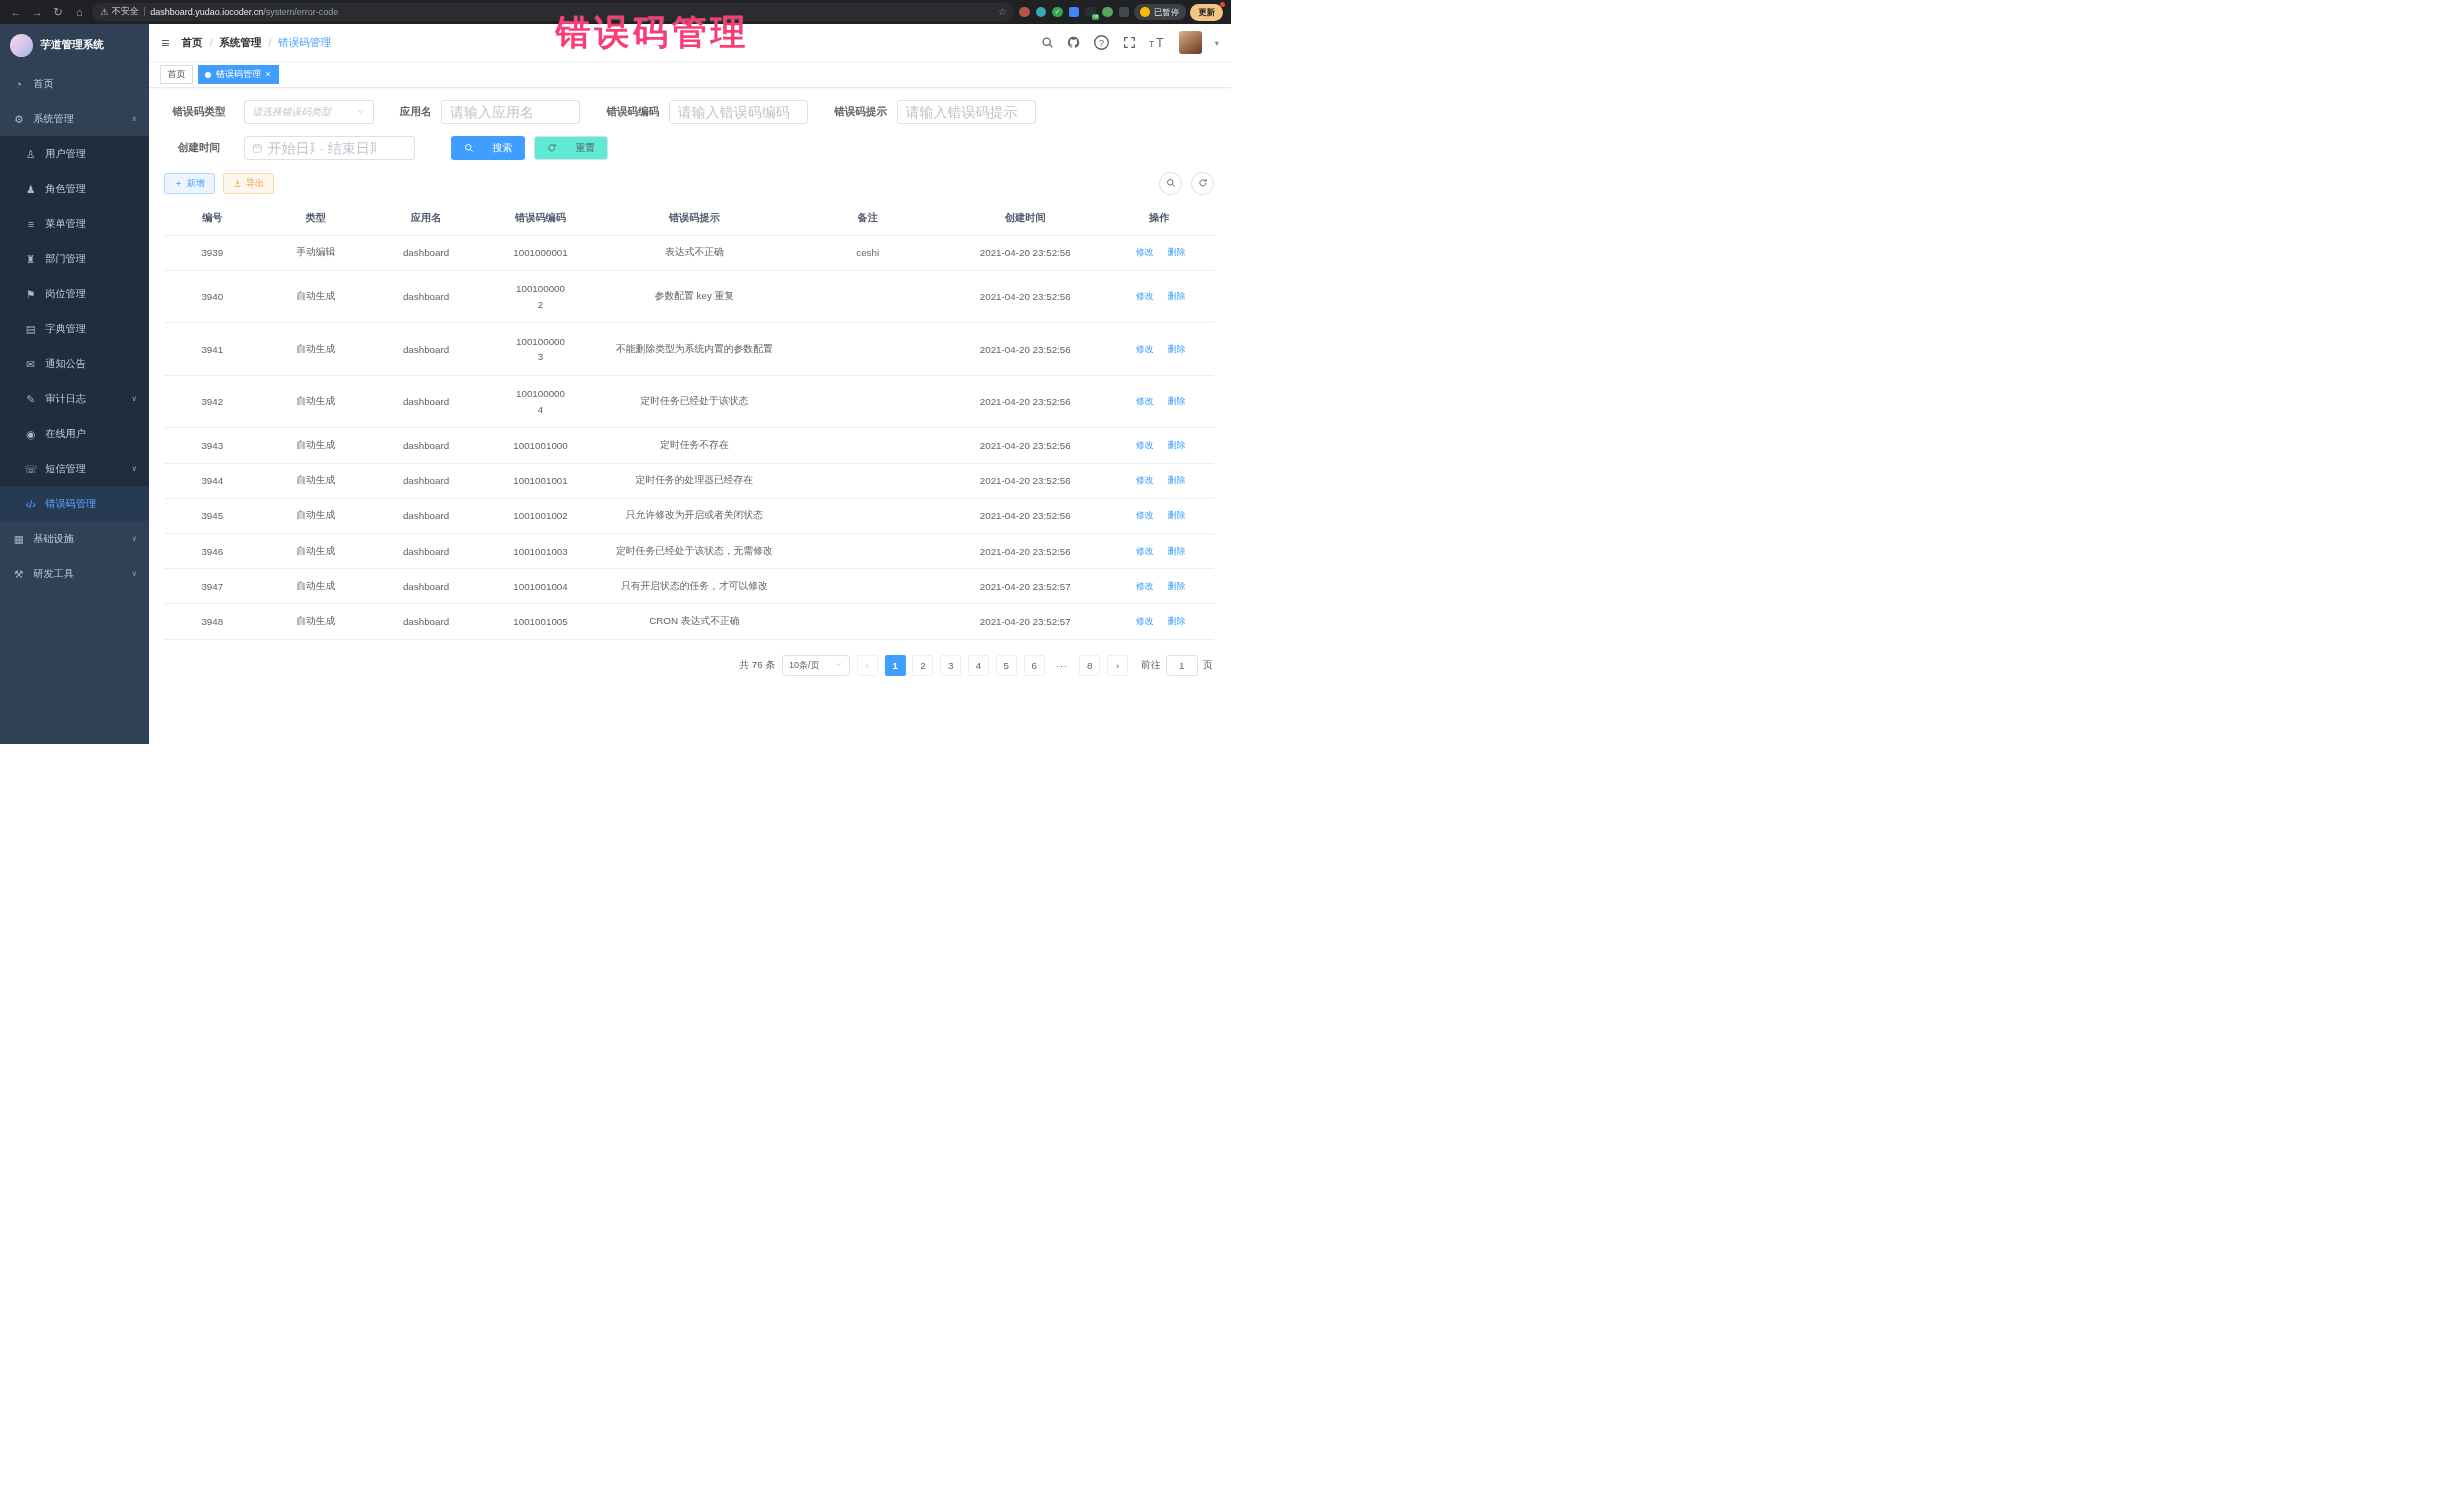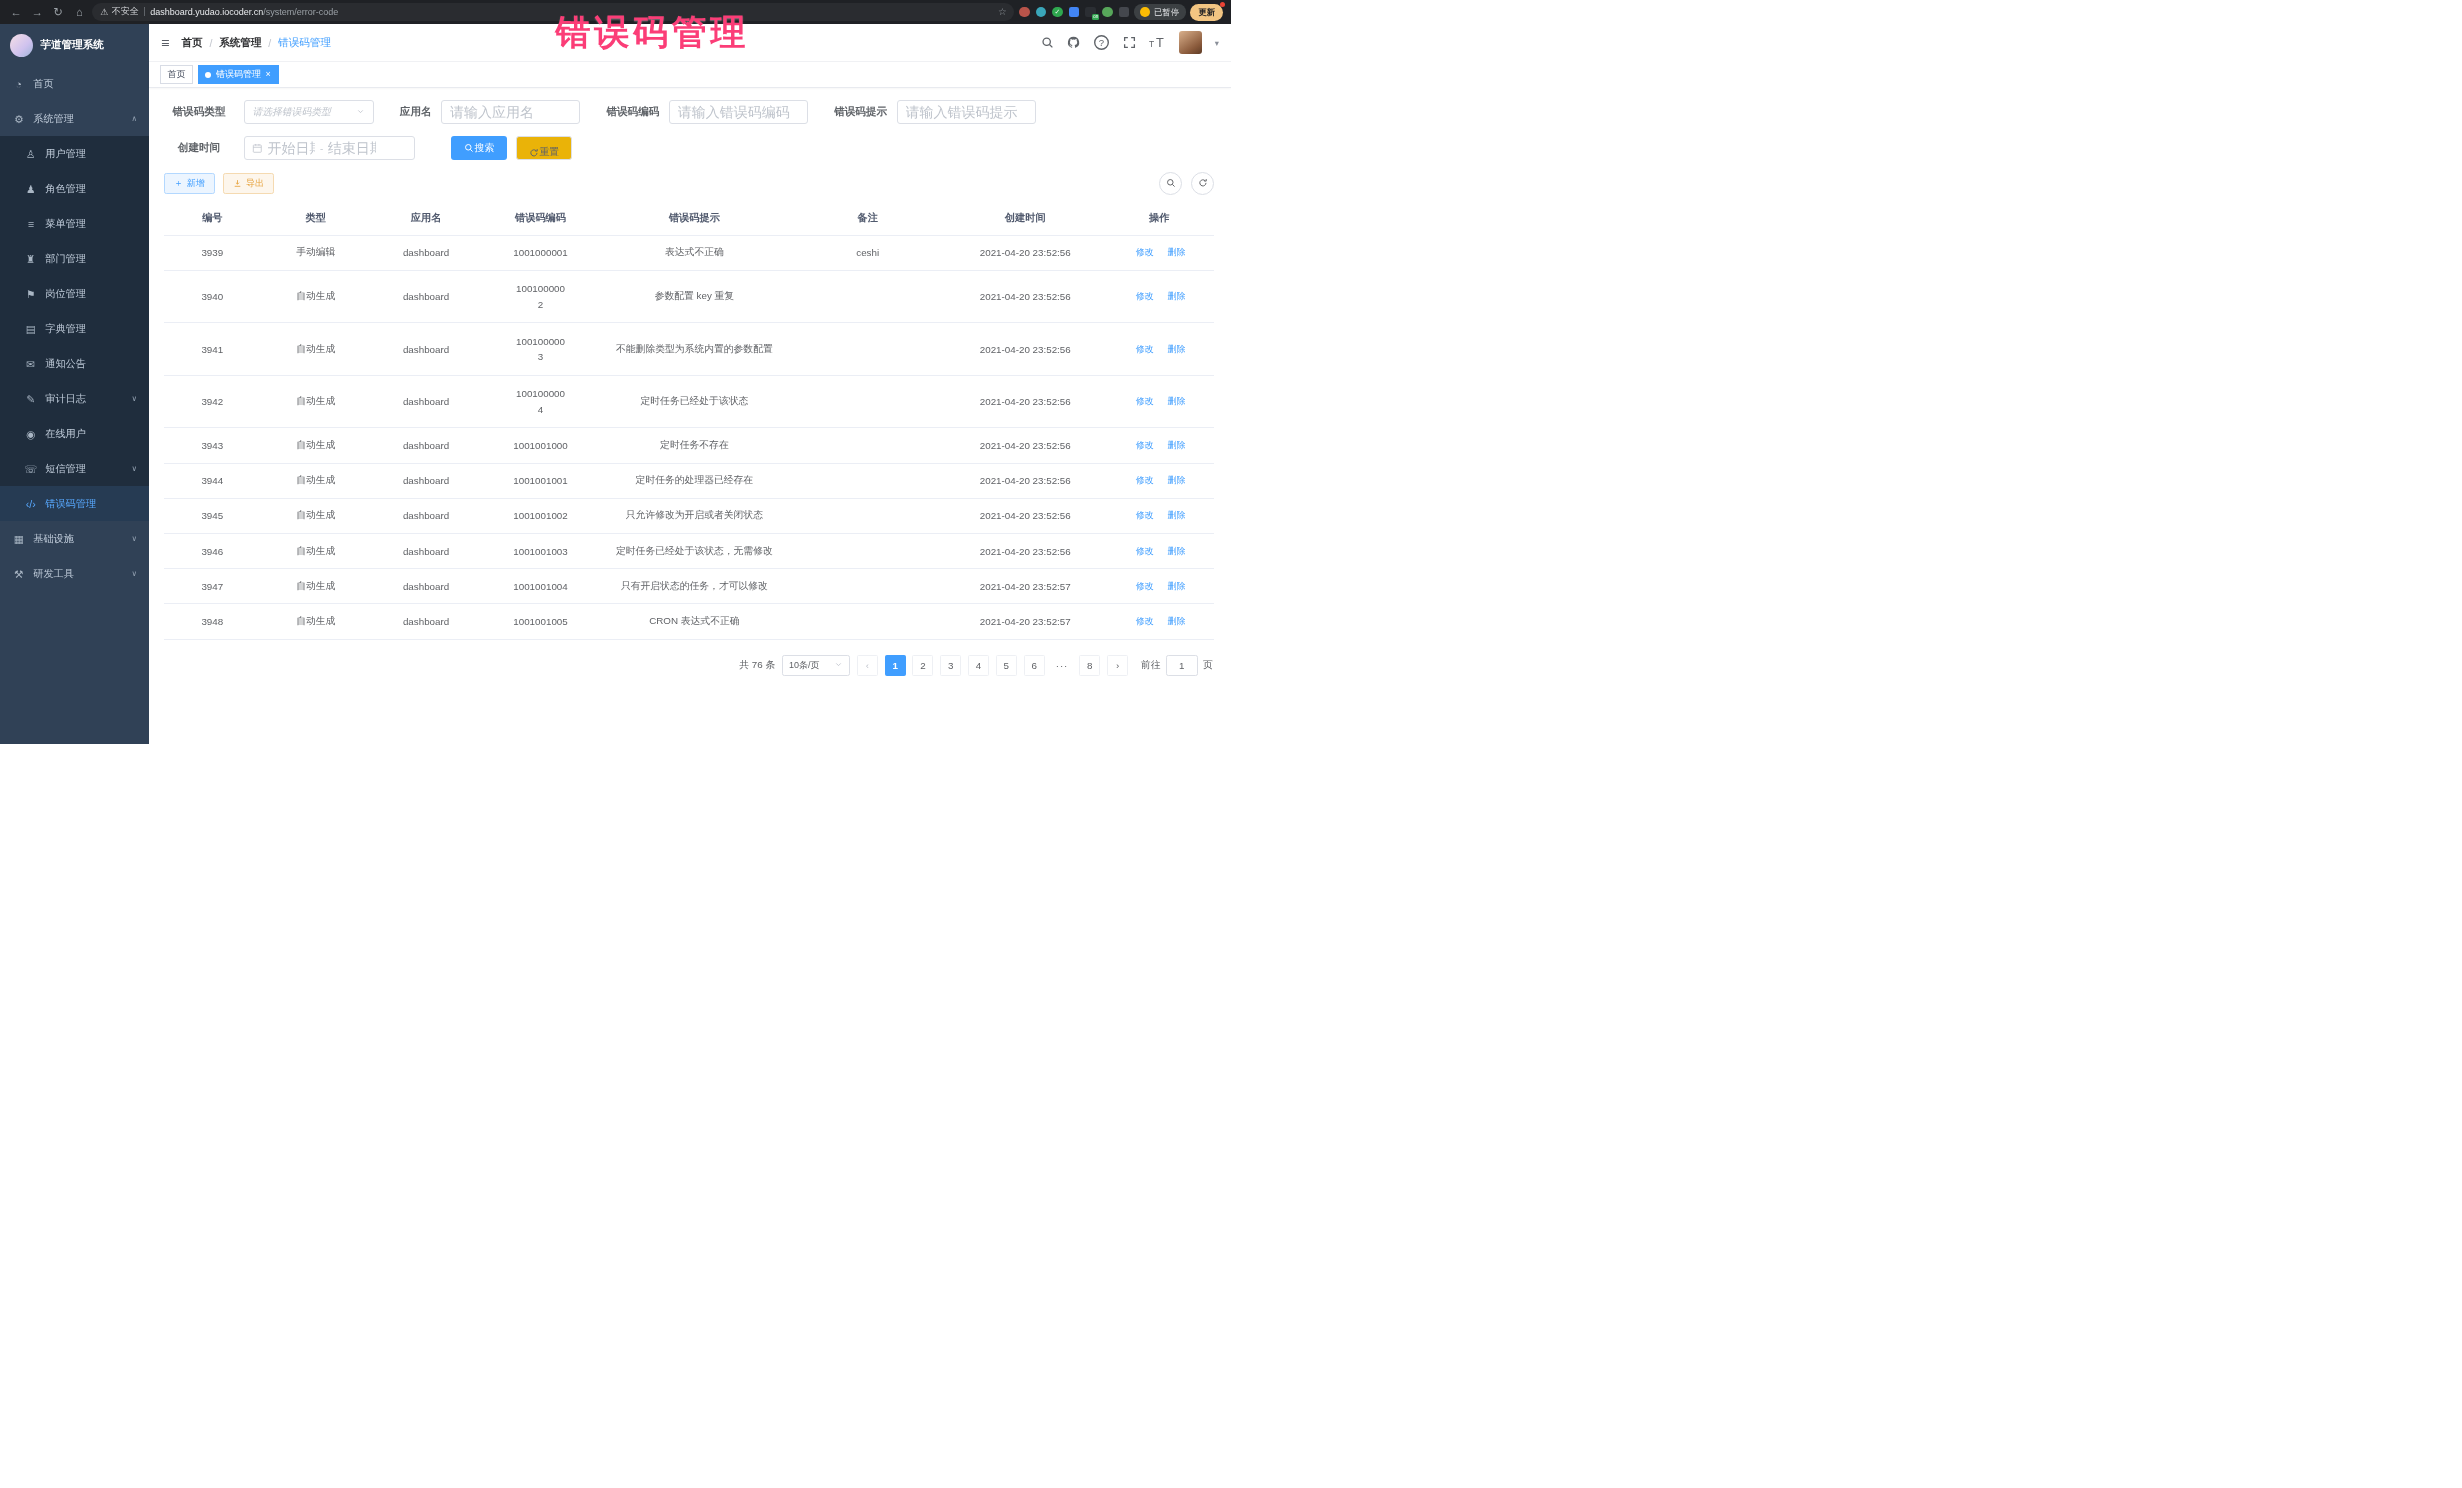--- a/index.html
+++ b/index.html
@@ -70,23 +70,23 @@
   .ctrl .ph { color:#bfc4cc;font-style:italic; }
   .ctrl input { border:none; outline:none; font-size:14px; color:#606266; width:100%; background:transparent; }
   .ctrl input::placeholder { color:#bfc4cc; }
   .select { width:130px; justify-content:space-between; cursor:pointer; }
   .sel-arrow { color:#c0c4cc; font-size:9px; }
   .inputbox { width:139px; }
   .grp { margin-right:26px; display:flex; align-items:center; }
   .daterange { width:171px; gap:4.5px; color:#bfc4cc; }
   .daterange input { width:48px; text-align:center; }
   .cal-ic { color:#c0c4cc; font-size:10.6px; }
-  .btn { height:24px; border-radius:3px; padding:0 11.4px; font-size:9.8px; display:inline-flex; align-items:center; gap:1px; cursor:pointer; border:0.8px solid transparent; }
+  .btn { height:24px; border-radius:3px; padding:0 11.4px; font-size:9.8px; display:inline-flex; align-items:center; gap:19px; cursor:pointer; border:0.8px solid transparent; }
   .btn-primary { background:#409eff; color:#fff; margin-left:10.6px; }
-  .btn-plain { background:#eab308; border-color:#dcdfe6; color:#606266; margin-left:9.8px;align-items:flex-end; }
+  .btn-plain { background:#5eead4; border-color:#dcdfe6; color:#606266; margin-left:9.8px; }
 
   
   .toolbar { display:flex; align-items:center; margin:1.5px 0 4.5px; }
   .btn-sm { height:21px; border-radius:2.3px; padding:0 9px; font-size:9px; display:inline-flex; align-items:center; gap:3.8px; cursor:pointer; }
   .btn-add { background:#ecf5ff; border:0.8px solid #b3d8ff; color:#409eff; }
   .btn-export { background:#fdf6ec; border:0.8px solid #f5dab1; color:#e6a23c; margin-left:8.3px; }
   .tool-circles { margin-left:auto; display:flex; gap:9px; }
   .circle-btn { width:23px; height:23px; border-radius:50%; border:0.8px solid #dcdfe6; background:#fff; display:flex; align-items:center; justify-content:center; color:#606266; font-size:9.8px; cursor:pointer; }
 
   

